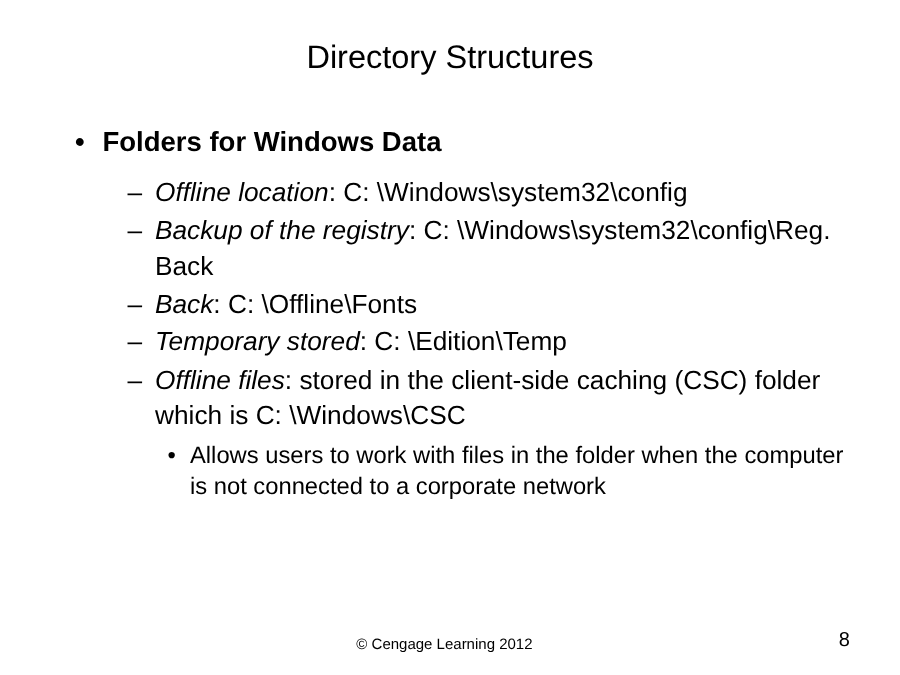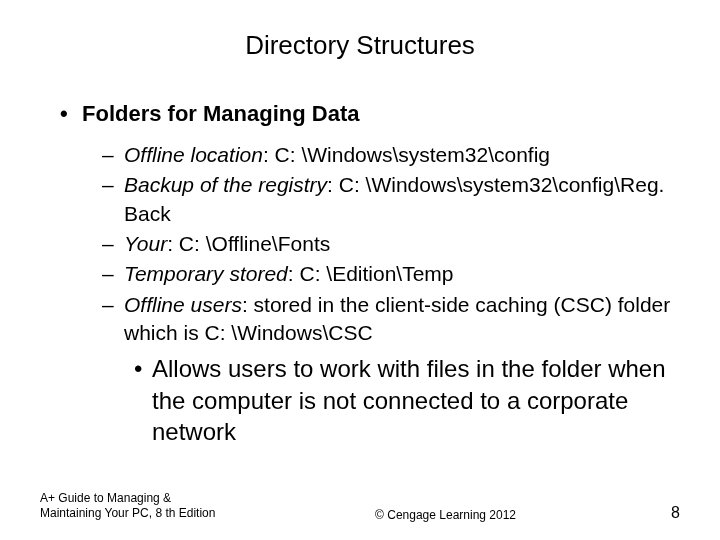--- a/index.html
+++ b/index.html
@@ -40,21 +40,21 @@
     padding-left: 22px;
   }
   .sub-item .dash {
     display: inline-block;
     width: 22px;
     text-indent: 0;
   }
   .label-it { font-style: italic; }
   .subsub-list {
     margin-left: 32px;
-    font-size: 24px;
+    font-size: 19px;
     margin-top: 6px;
     line-height: 1.3;
   }
   .subsub-item {
     text-indent: -18px;
     padding-left: 18px;
   }
   .subsub-item .bull {
     display: inline-block;
     width: 18px;
@@ -72,31 +72,30 @@
   }
   .footer-left { max-width: 180px; line-height: 1.3; }
   .footer-center { flex: 1; text-align: center; }
   .footer-right { font-size: 16px; }
 </style>
 </head>
 <body>
 
 <div class="title">Directory Structures</div>
 
-<div class="main-bullet">Folders for Managing Data</div>
+<div class="main-bullet">Folders for Windows Data</div>
 
 <div class="sub-list">
   <div class="sub-item"><span class="dash">–</span><span class="label-it">Offline location</span><span>: C: \Windows\system32\config</span></div>
   <div class="sub-item"><span class="dash">–</span><span class="label-it">Backup of the registry</span><span>: C: \Windows\system32\config\Reg. Back</span></div>
-  <div class="sub-item"><span class="dash">–</span><span class="label-it">Your</span><span>: C: \Offline\Fonts</span></div>
+  <div class="sub-item"><span class="dash">–</span><span class="label-it">Back</span><span>: C: \Offline\Fonts</span></div>
   <div class="sub-item"><span class="dash">–</span><span class="label-it">Temporary stored</span><span>: C: \Edition\Temp</span></div>
-  <div class="sub-item"><span class="dash">–</span><span class="label-it">Offline users</span><span>: stored in the client-side caching (CSC) folder which is C: \Windows\CSC</span></div>
+  <div class="sub-item"><span class="dash">–</span><span class="label-it">Offline files</span><span>: stored in the client-side caching (CSC) folder which is C: \Windows\CSC</span></div>
 
   <div class="subsub-list">
     <div class="subsub-item"><span class="bull">•</span><span>Allows users to work with files in the folder when the computer is not connected to a corporate network</span></div>
   </div>
 </div>
 
 <div class="footer">
-  <div class="footer-left">A+ Guide to Managing &amp; Maintaining Your PC, 8 th Edition</div>
   <div class="footer-center">© Cengage Learning  2012</div>
   <div class="footer-right">8</div>
 </div>
 
 </body></html>

